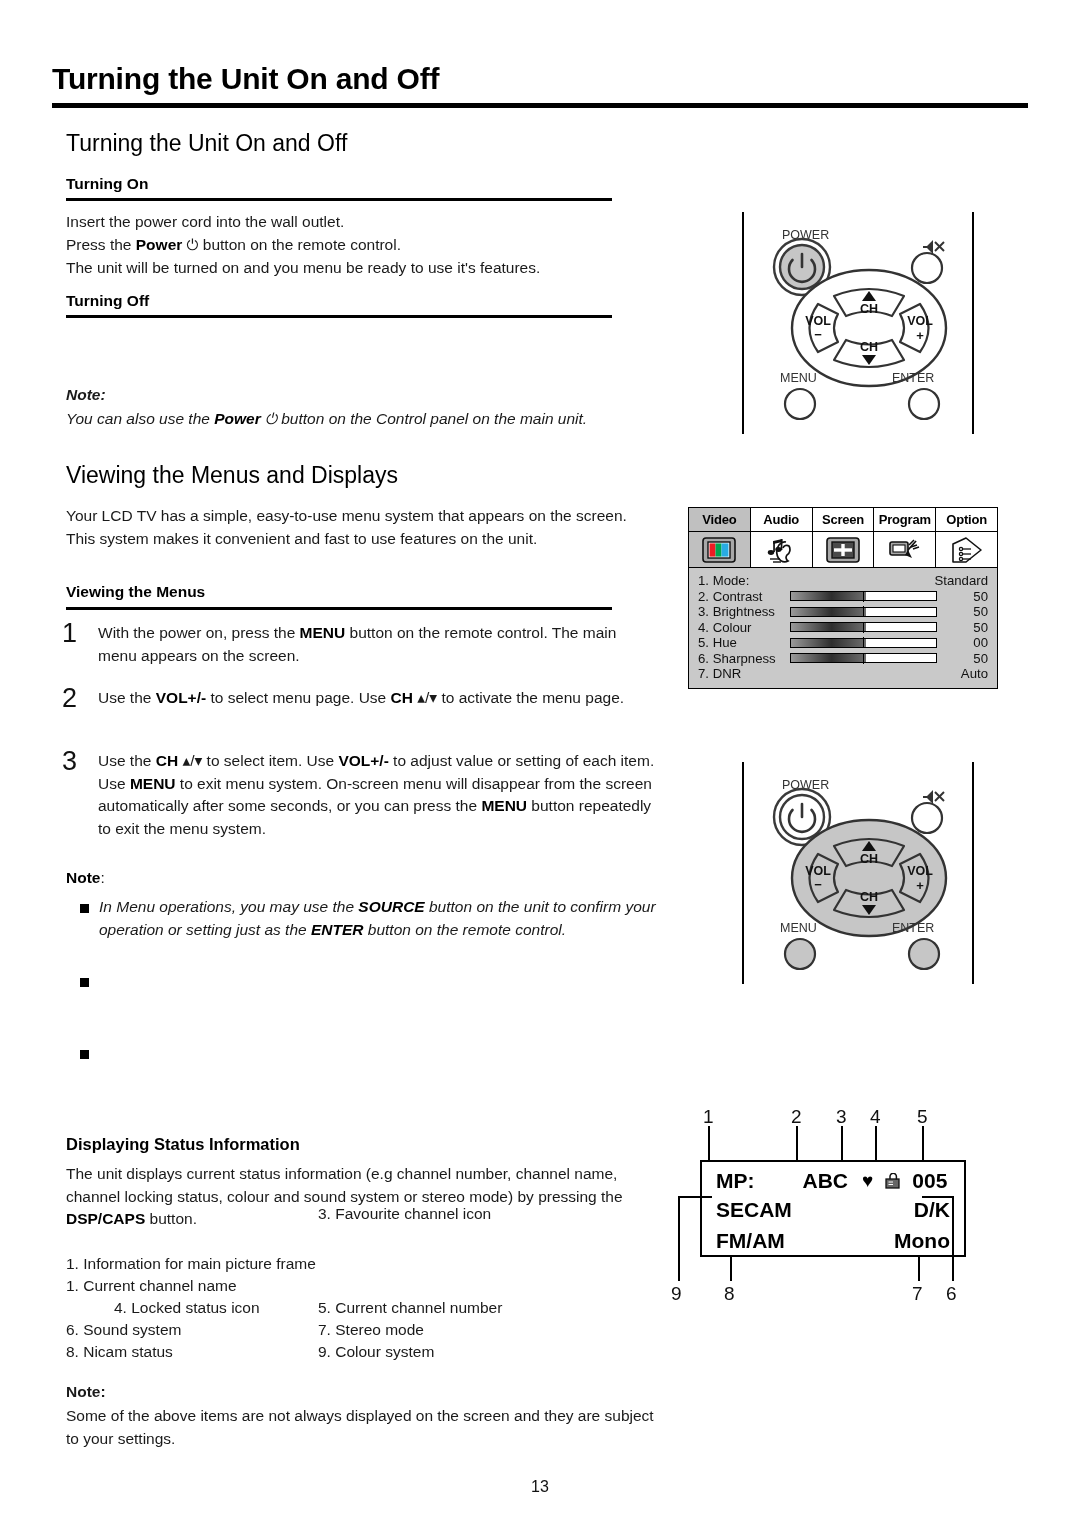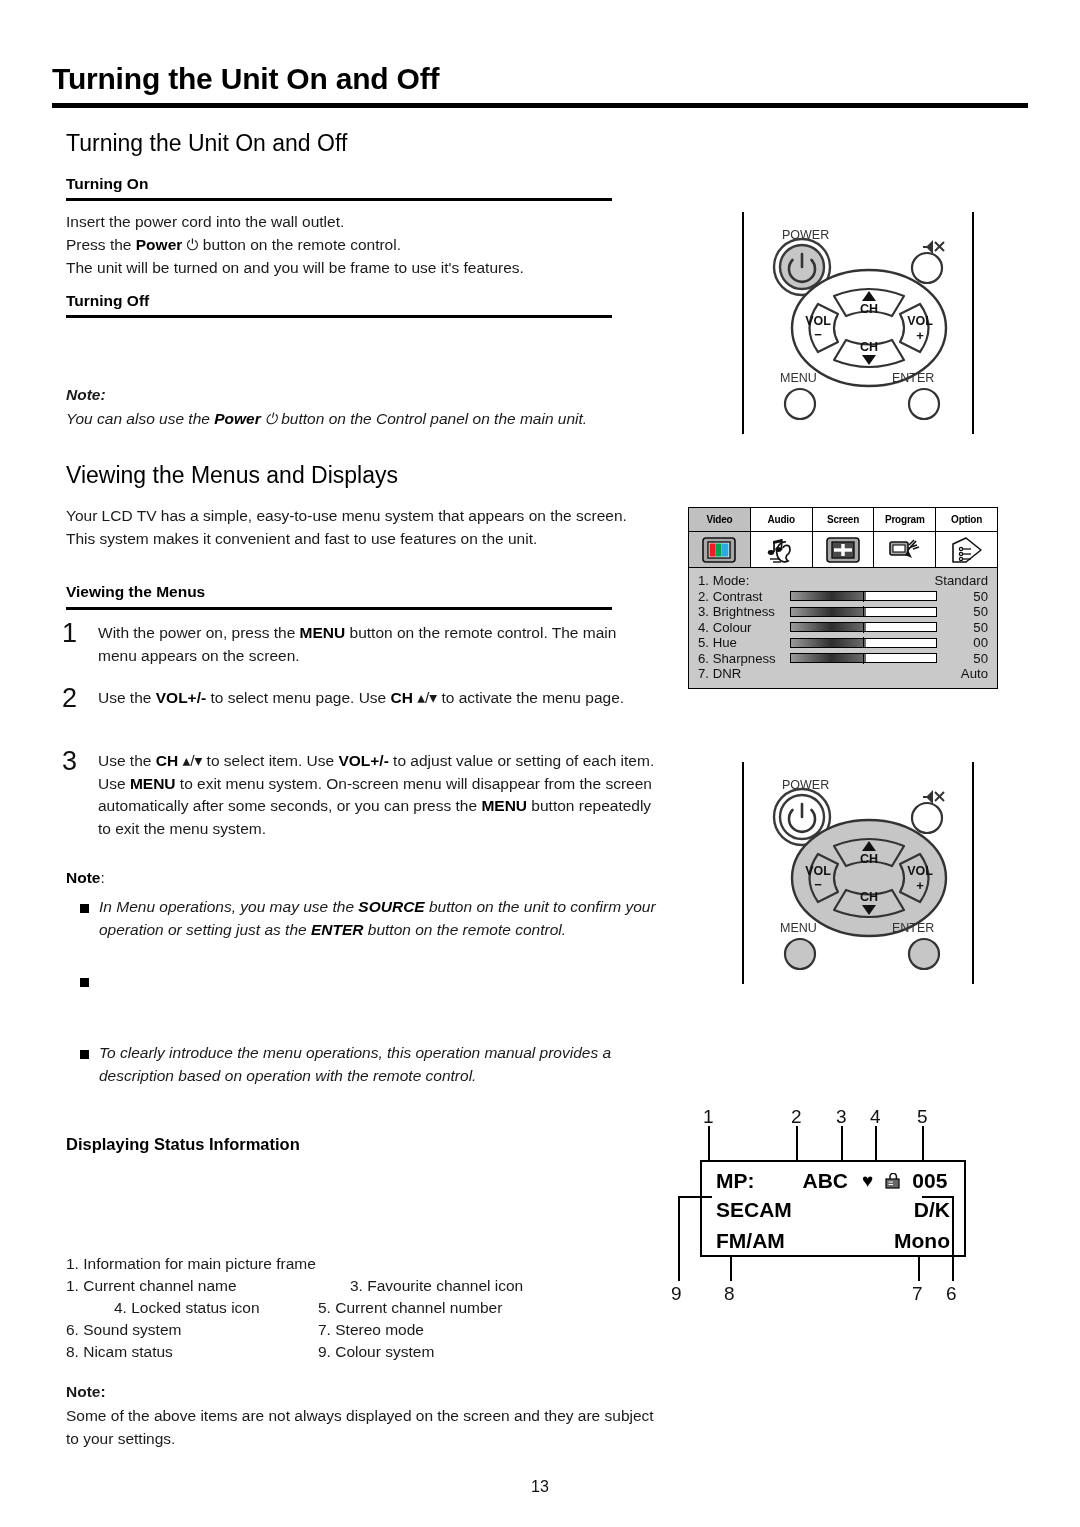--- a/index.html
+++ b/index.html
@@ -62,21 +62,21 @@
 
   
   .osd{
     position:absolute;left:688px;top:507px;width:310px;height:182px;
     border:1.6px solid #000;background:#c9c9c9;box-sizing:border-box;
   }
   .osd-tabs{display:flex;width:100%;height:24px;box-sizing:border-box;}
   .osd-tab{
     flex:1;border-right:1.6px solid #000;border-bottom:1.6px solid #000;
     display:flex;align-items:center;justify-content:center;
-    font-size:10px;font-weight:bold;background:#fff;box-sizing:border-box;
+    font-size:13px;font-weight:bold;background:#fff;box-sizing:border-box;
     letter-spacing:-0.2px;
   }
   .osd-tab:last-child{border-right:none;}
   .osd-tab.sel{background:#c0c0c0;}
   .osd-icons{display:flex;width:100%;height:36px;box-sizing:border-box;}
   .osd-ic{
     flex:1;border-right:1.6px solid #000;border-bottom:1.6px solid #000;
     display:flex;align-items:center;justify-content:center;background:#fff;
     box-sizing:border-box;
   }
@@ -120,21 +120,21 @@
   <div class="hdr-title">Turning the Unit On and Off</div>
   <div class="hdr-rule"></div>
 
   <div class="h2" style="top:130px;">Turning the Unit On and Off</div>
 
   <div class="h3" style="top:175px;">Turning On</div>
   <div class="h3rule" style="top:198px;"></div>
 
   <div class="p" style="left:66px;top:211px;width:620px;">Insert the power cord into the wall outlet.</div>
   <div class="p" style="left:66px;top:234px;width:620px;">Press the <b>Power</b> <span class="pwr-glyph">⏻</span> button on the remote control.</div>
-  <div class="p" style="left:66px;top:257px;width:620px;">The unit will be turned on and you will be frame to use it's features.</div>
+  <div class="p" style="left:66px;top:257px;width:620px;">The unit will be turned on and you menu be ready to use it's features.</div>
 
   <div class="h3" style="top:292px;">Turning Off</div>
   <div class="h3rule" style="top:315px;"></div>
 
 
   <div class="p ital" style="left:66px;top:384px;font-weight:bold;">Note:</div>
   <div class="p ital" style="left:66px;top:408px;width:630px;">You can also use the <b>Power</b> <span class="pwr-glyph">⏻</span> button on the Control panel on the main unit.</div>
 
   <div class="remote" style="left:742px;top:212px;">
     <div class="side l"></div>
@@ -200,21 +200,20 @@
   <div class="p" style="left:98px;top:750px;width:566px;">Use the <b>CH</b> <span>▴</span>/<span>▾</span> to select item. Use <b>VOL+/-</b> to adjust value or setting of each item. Use <b>MENU</b> to exit menu system. On-screen menu will disappear from the screen automatically after some seconds, or you can press the <b>MENU</b> button repeatedly to exit the menu system.</div>
 
   <div class="p" style="left:66px;top:867px;"><b>Note</b><span>:</span></div>
 
   <div class="bullet" style="left:80px;top:904px;"></div>
   <div class="p ital" style="left:99px;top:896px;width:560px;">In Menu operations, you may use the <b>SOURCE</b> button on the unit to confirm your operation or setting just as the <b>ENTER</b> button on the remote control.</div>
 
   <div class="bullet" style="left:80px;top:978px;"></div>
 
   <div class="bullet" style="left:80px;top:1050px;"></div>
-  <div class="p ital" style="left:99px;top:1042px;width:560px;">To clearly introduce the menu operations, this operation manual provides a description based on operation with the remote control.</div>
 
   <div class="osd">
     <div class="osd-tabs">
       <div class="osd-tab sel">Video</div>
       <div class="osd-tab">Audio</div>
       <div class="osd-tab">Screen</div>
       <div class="osd-tab">Program</div>
       <div class="osd-tab">Option</div>
     </div>
     <div class="osd-icons">
@@ -353,24 +352,25 @@
       <text x="178" y="128" text-anchor="middle" font-family="Liberation Sans, sans-serif" font-size="13" font-weight="bold" fill="#111">+</text>
       <text x="38" y="170" font-family="Liberation Sans, sans-serif" font-size="12.5" fill="#333">MENU</text>
       <circle cx="58" cy="192" r="15" fill="#c6c6c6" stroke="#333" stroke-width="2.2"></circle>
       <text x="150" y="170" font-family="Liberation Sans, sans-serif" font-size="12.5" fill="#333">ENTER</text>
       <circle cx="182" cy="192" r="15" fill="#c6c6c6" stroke="#333" stroke-width="2.2"></circle>
     </svg>
   </div>
 
   <div class="h3" style="top:1135px;font-size:16.5px;">Displaying Status Information</div>
 
+  <div class="p" style="left:66px;top:1163px;width:600px;">The unit displays current status information (e.g channel number, channel name, channel locking status, colour and sound system or stereo mode) by pressing the <b>DSP/CAPS</b> button.</div>
 
   <div class="p" style="left:66px;top:1253px;">1. Information for main picture frame</div>
   <div class="p" style="left:66px;top:1275px;">1. Current channel name</div>
-  <div class="p" style="left:318px;top:1275px;margin-left:32px;">3. Favourite channel icon</div>
+  <div class="p" style="left:318px;top:1203px;">3. Favourite channel icon</div>
   <div class="p" style="left:66px;top:1297px;margin-left:48px;">4. Locked status icon</div>
   <div class="p" style="left:318px;top:1297px;">5. Current channel number</div>
   <div class="p" style="left:66px;top:1319px;">6. Sound system</div>
   <div class="p" style="left:318px;top:1319px;">7. Stereo mode</div>
   <div class="p" style="left:66px;top:1341px;">8. Nicam status</div>
   <div class="p" style="left:318px;top:1341px;">9. Colour system</div>
 
   <div class="p" style="left:66px;top:1381px;font-weight:bold;">Note:</div>
   <div class="p" style="left:66px;top:1405px;width:600px;">Some of the above items are not always displayed on the screen and they are subject to your settings.</div>
 

